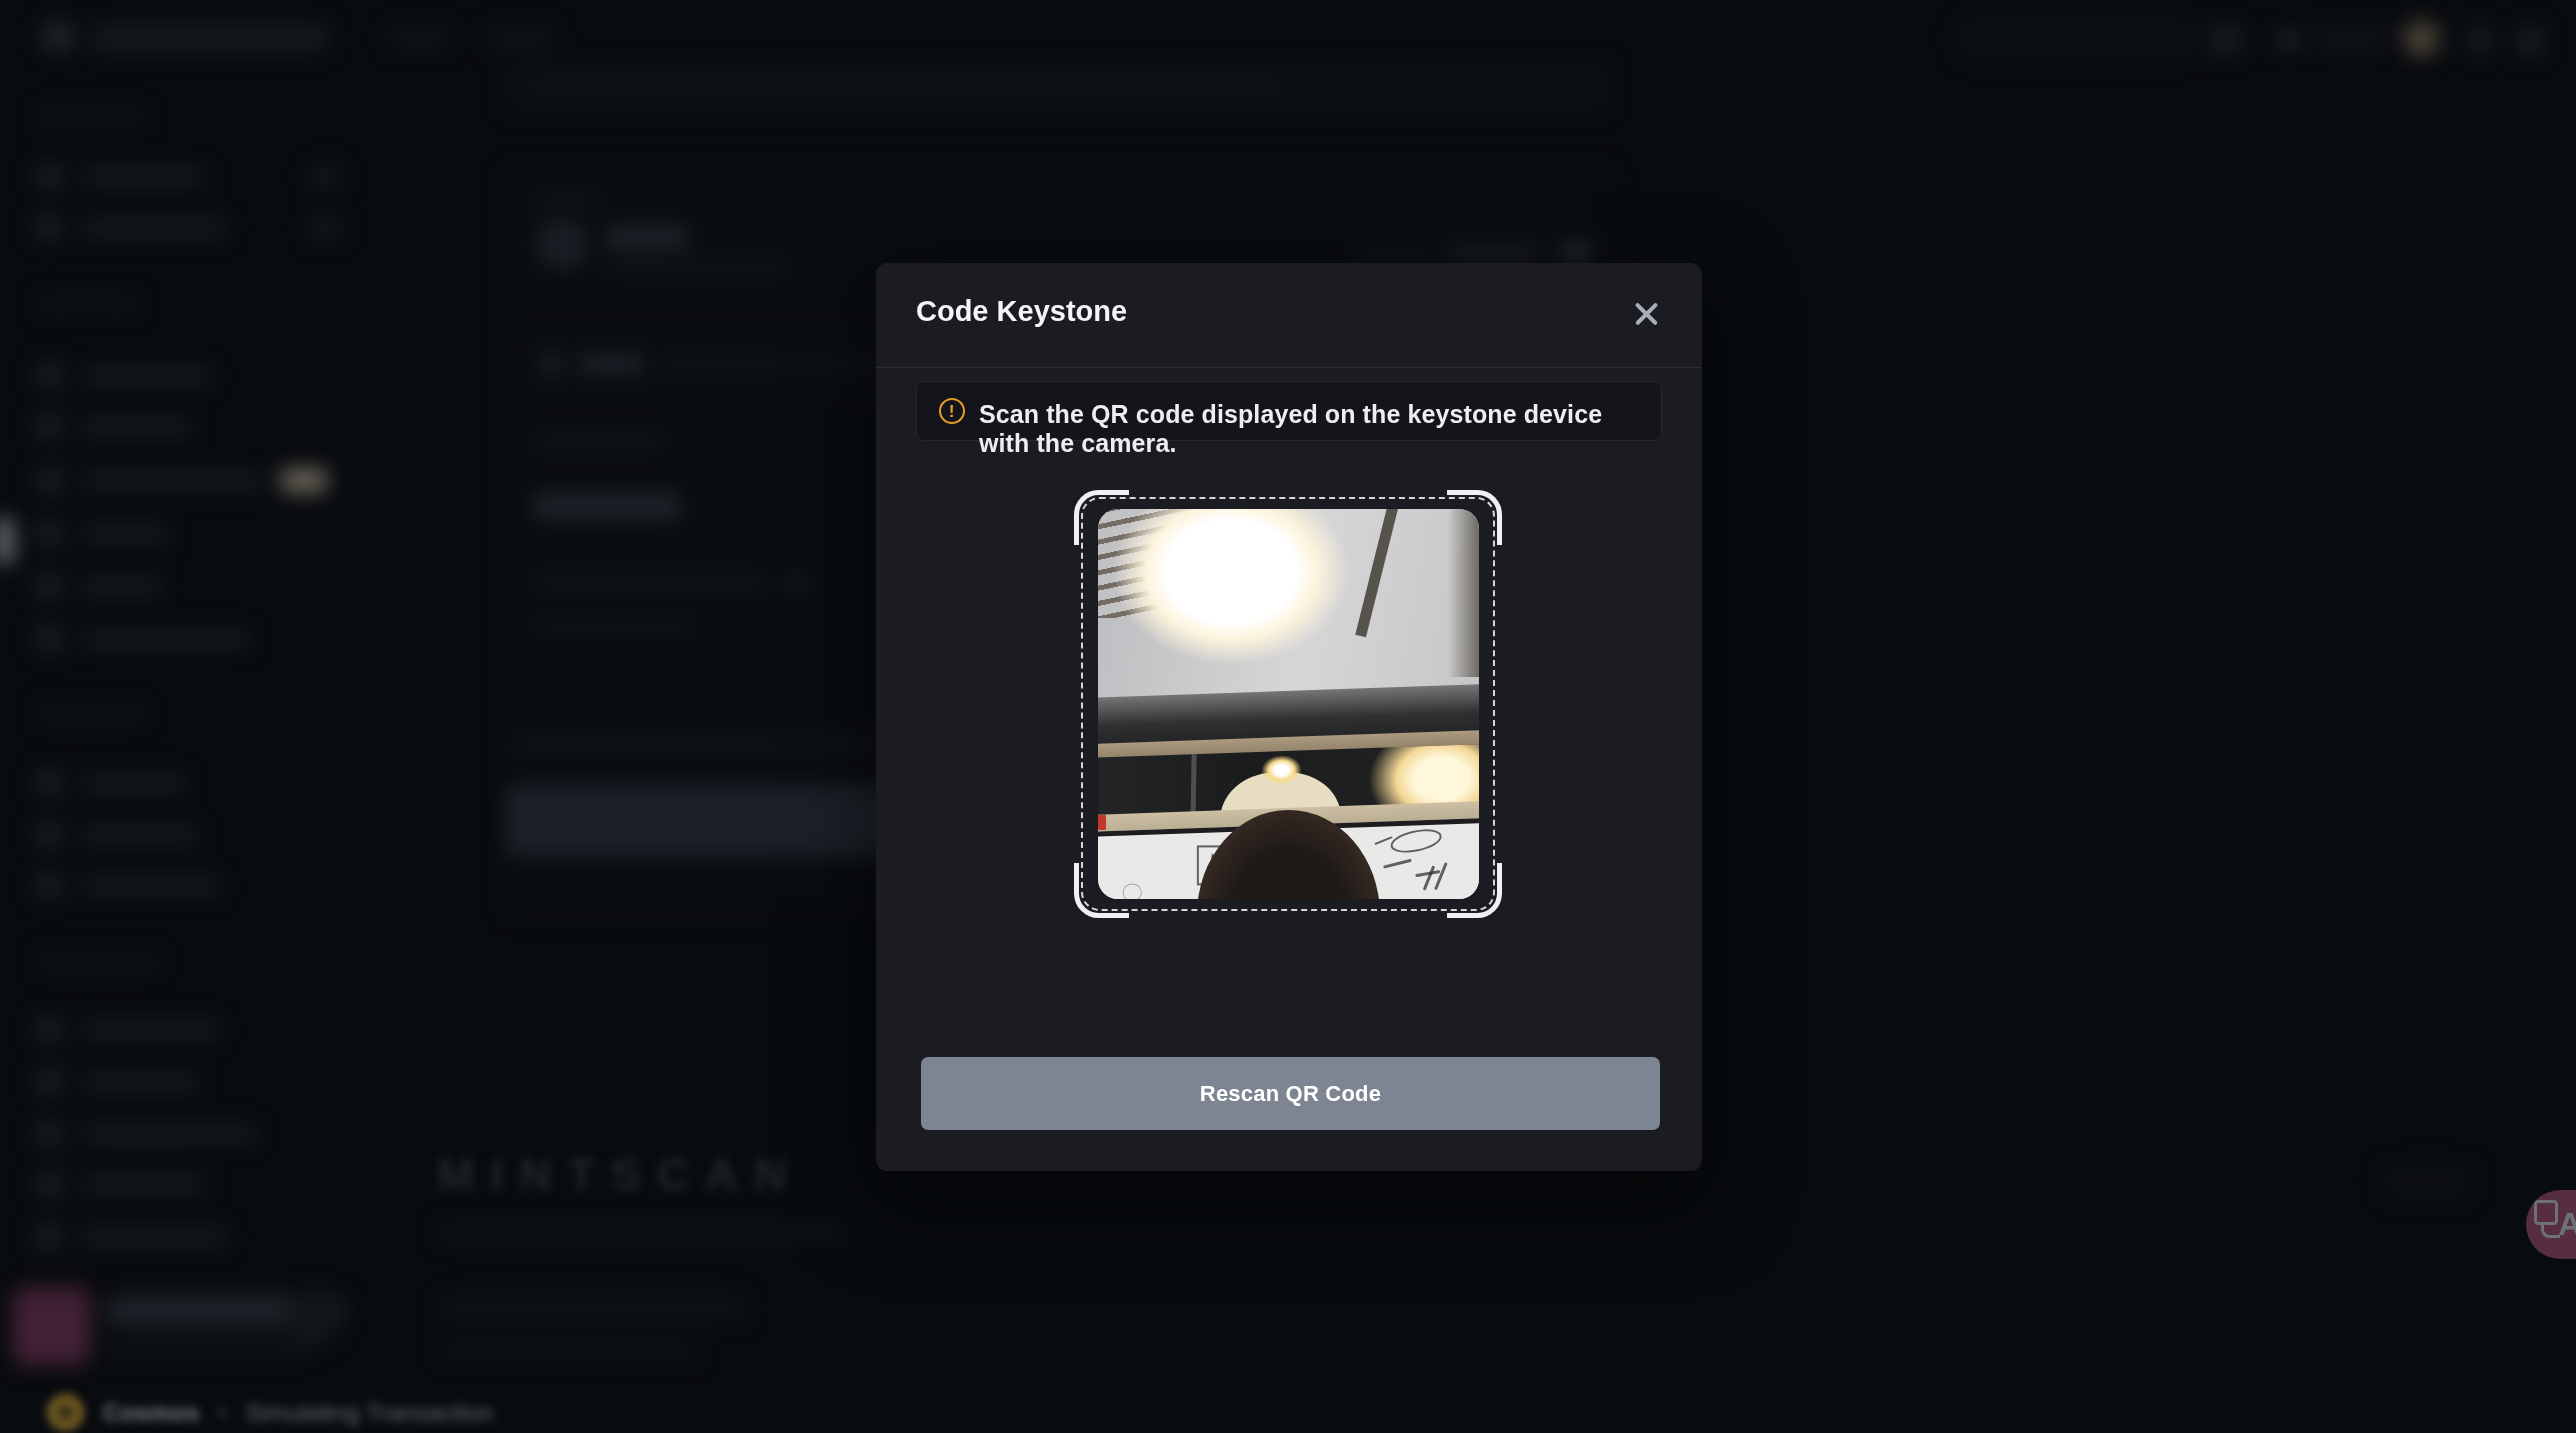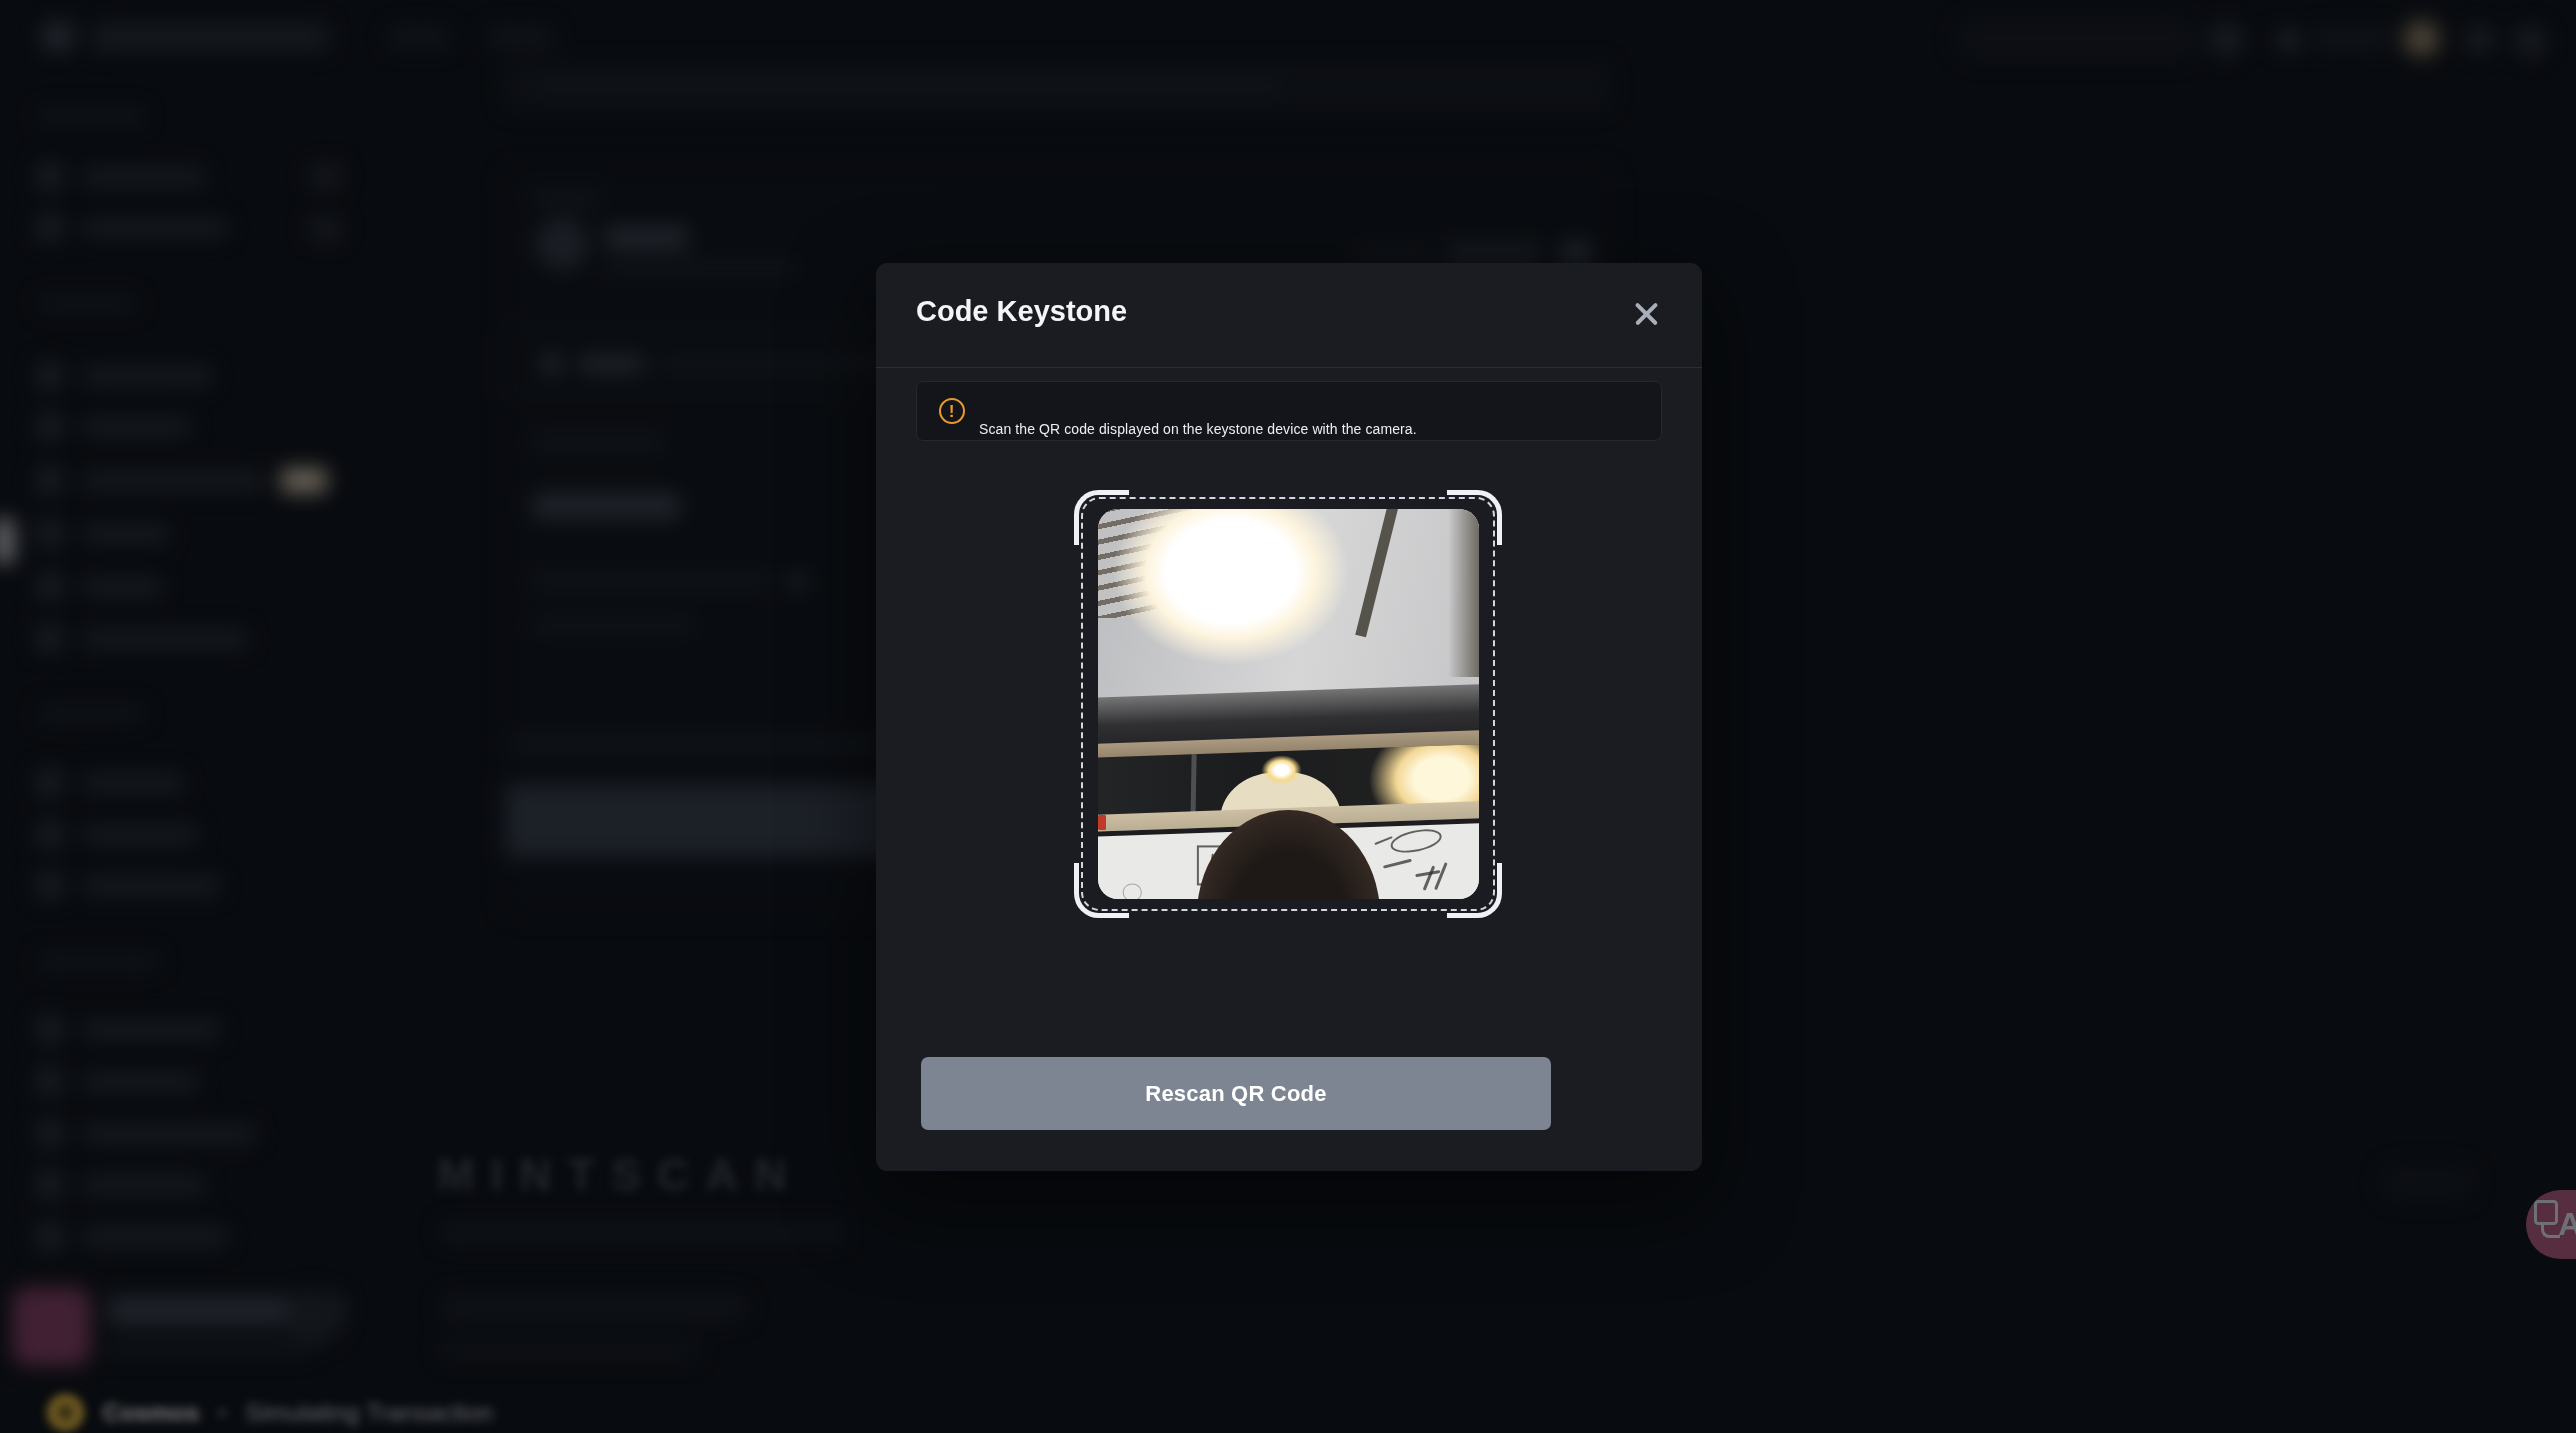--- a/index.html
+++ b/index.html
@@ -61,21 +61,21 @@
   .modal-close{position:absolute;right:39px;top:35px;width:32px;height:32px;cursor:pointer;}
   .modal-close i{position:absolute;left:1.4px;top:13.7px;width:29px;height:3.6px;background:#a9afba;border-radius:2.2px;}
   .modal-close i:first-child{transform:rotate(45deg)}
   .modal-close i:last-child{transform:rotate(-45deg)}
   .modal-divider{position:absolute;left:0;top:104px;width:100%;height:1.4px;background:#2c2e34;}
   .notice{position:absolute;left:40px;top:118px;width:746px;height:60px;background:#14151a;
     border:1.4px solid #26282e;border-radius:7.2px;display:flex;align-items:center;padding:0 21.6px;gap:14.4px;}
   .warn-ic{width:26px;height:26px;border-radius:50%;border:2.2px solid var(--accent_orange);
     color:var(--accent_orange);font-size:17.3px;font-weight:700;display:flex;align-items:center;
     justify-content:center;flex:0 0 auto;}
-  .notice-text{font-size:14px;font-weight:400;color:#eceef0;letter-spacing:0.1px;margin-top:36px;}
+  .notice-text{font-size:25px;font-weight:700;color:#eceef0;letter-spacing:0.1px;margin-top:36px;}
 
   .viewfinder{position:absolute;left:200px;top:229px;width:424px;height:424px;}
   .dashes{position:absolute;inset:5px;border:2.2px dashed #d3d7dd;border-radius:18.7px;}
   .corner{position:absolute;width:55px;height:55px;border:5px solid #eef0f3;}
   .corner.tl{left:-2.2px;top:-2.2px;border-right:none;border-bottom:none;border-radius:24.5px 0 0 0;}
   .corner.tr{right:-2.2px;top:-2.2px;border-left:none;border-bottom:none;border-radius:0 24.5px 0 0;}
   .corner.bl{left:-2.2px;bottom:-2.2px;border-right:none;border-top:none;border-radius:0 0 0 24.5px;}
   .corner.br{right:-2.2px;bottom:-2.2px;border-left:none;border-top:none;border-radius:0 0 24.5px 0;}
 
   .photo{position:absolute;left:21.6px;top:17.3px;width:381px;height:390px;border-radius:20px;
@@ -106,21 +106,21 @@
     background:linear-gradient(#ccbfa3,#b3a78d);}
   .ph-board{left:-2%;top:81%;width:104%;height:22%;transform:rotate(-2deg);
     background:#e9e9e7;border-top:5.8px solid #1d1d1f;}
   .scrib{position:absolute;background:none;border:2.2px solid rgba(45,45,45,.72);}
   .mark{position:absolute;background:rgba(45,45,45,.72);border-radius:1.4px;}
   .ph-head{left:26%;bottom:-4%;width:48%;height:27%;
     border-radius:50% 50% 0 0 / 100% 100% 0 0;
     background:radial-gradient(ellipse at 50% 110%, #1e1916 0 45%, #3a2d26 78%, #5a4739 100%);}
   .ph-red{left:0;top:78.5%;width:8px;height:14.4px;background:#c0392b;border-radius:1.4px;}
 
-  .rescan{position:absolute;left:45px;top:794px;width:630px;height:73px;border-radius:7.2px;
+  .rescan{position:absolute;left:45px;top:794px;width:739px;height:73px;border-radius:7.2px;
     background:var(--rescan_gray);display:flex;align-items:center;justify-content:center;cursor:pointer;}
   .rescan-label{font-size:22px;font-weight:700;color:#ffffff;letter-spacing:0.2px;}
 </style>
 </head>
 <body>
 
 <div class="screen">
 
   <div class="bg-heavy">
 

